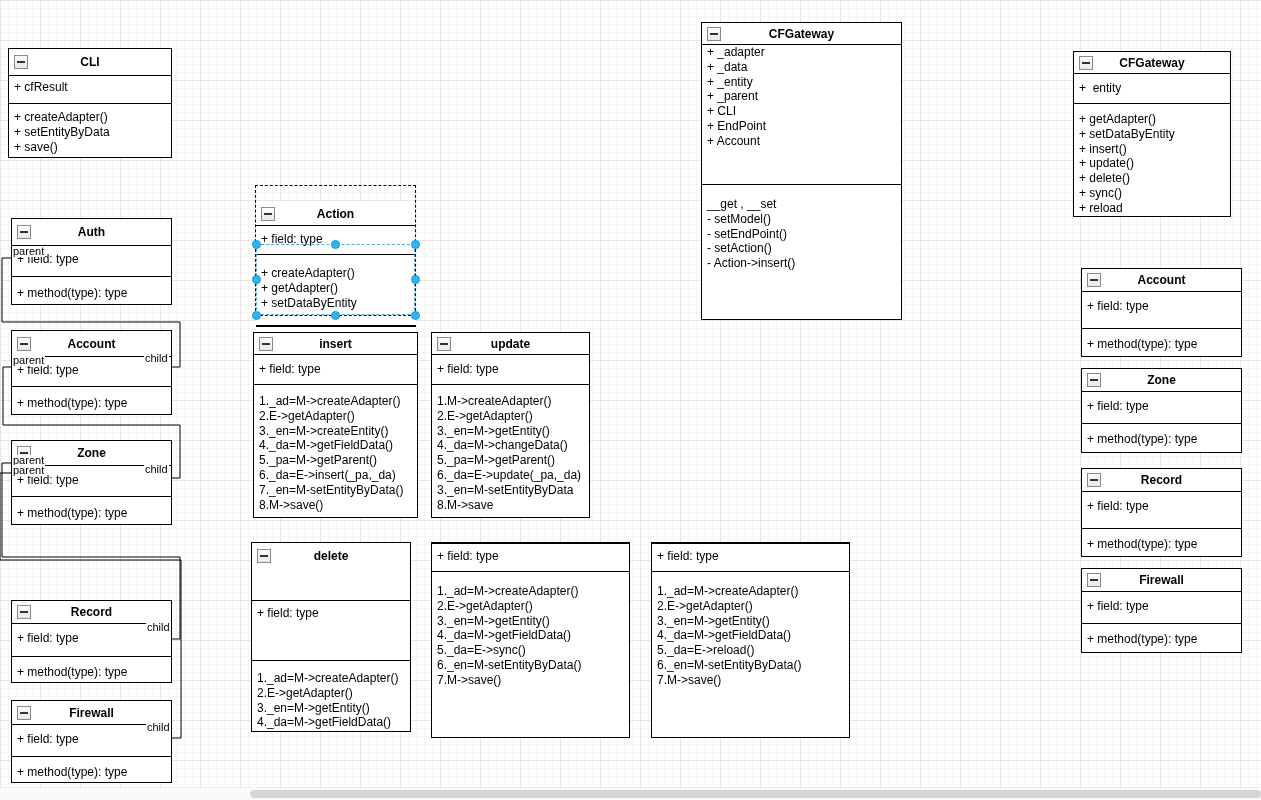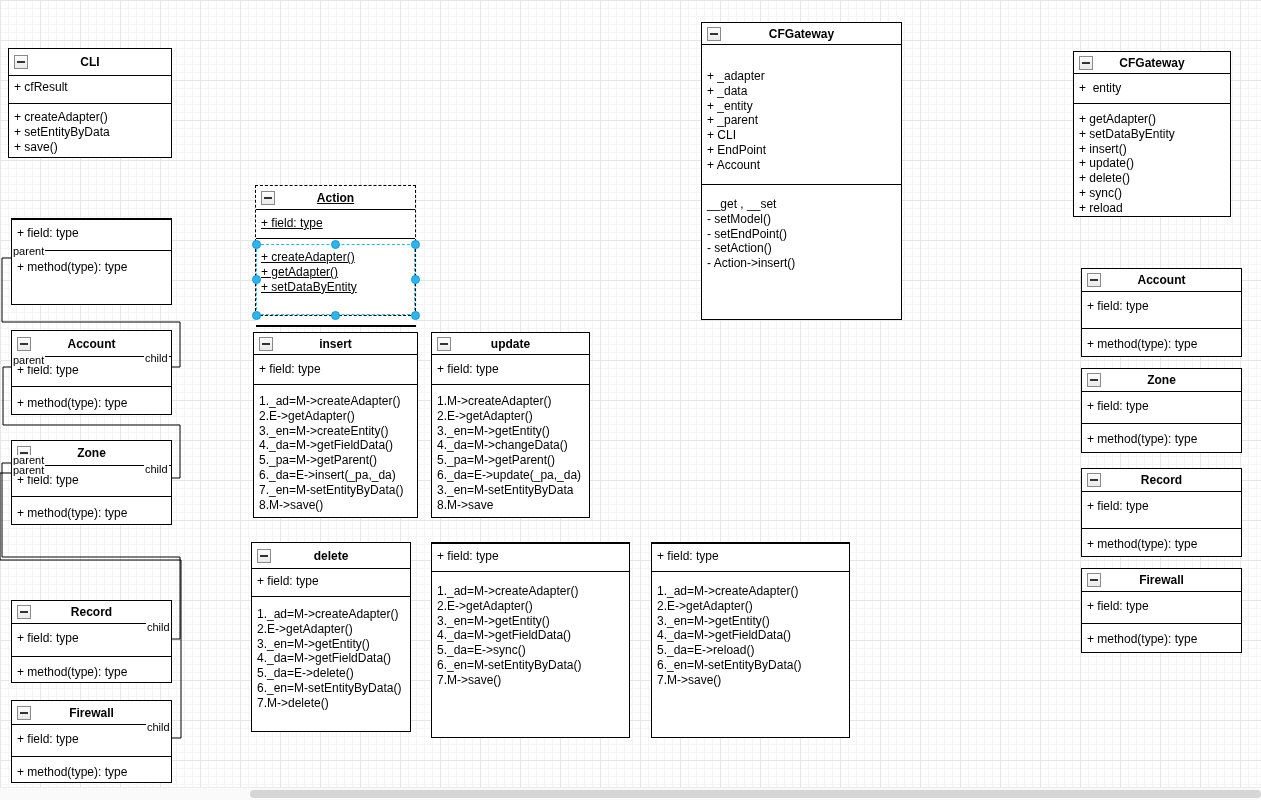--- a/index.html
+++ b/index.html
@@ -79,20 +79,24 @@
         <div class="compart attrs" style="padding-top: 4px; height: 28px;">
           <div class="item">+ cfResult</div>
         </div>
         <div class="compart methods" style="padding-top: 6px;">
           <div class="item">+ createAdapter()</div>
           <div class="item">+ setEntityByData</div>
           <div class="item">+ save()</div>
         </div>
       </div>
       <div class="uml-node" style="left: 11px; top: 218px; width: 161px; height: 87px;">
+        <div class="node-header" style="height: 26px;">
+          <span class="collapse-icon"></span>
+          <span>Auth</span>
+        </div>
         <div class="compart attrs" style="padding-top: 6px; height: 31px;">
           <div class="item">+ field: type</div>
         </div>
         <div class="compart methods" style="padding-top: 9px;">
           <div class="item">+ method(type): type</div>
         </div>
       </div>
       <div class="uml-node" style="left: 11px; top: 330px; width: 161px; height: 85px;">
         <div class="node-header" style="height: 25px;">
           <span class="collapse-icon"></span>
@@ -134,21 +138,21 @@
           <span class="collapse-icon"></span>
           <span>Firewall</span>
         </div>
         <div class="compart attrs" style="padding-top: 7px; height: 32px;">
           <div class="item">+ field: type</div>
         </div>
         <div class="compart methods" style="padding-top: 8px;">
           <div class="item">+ method(type): type</div>
         </div>
       </div>
-      <div class="uml-node no-border" style="left: 256px; top: 186px; width: 159px; height: 140px; text-decoration: underline;">
+      <div class="uml-node no-border" style="left: 256px; top: 202px; width: 159px; height: 140px;">
         <div class="node-header" style="height: 23px;">
           <span class="collapse-icon"></span>
           <span>Action</span>
         </div>
         <div class="compart attrs" style="padding-top: 6px; height: 29px;">
           <div class="item">+ field: type</div>
         </div>
         <div class="compart methods" style="padding-top: 11px;">
           <div class="item">+ createAdapter()</div>
           <div class="item">+ getAdapter()</div>
@@ -186,21 +190,21 @@
           <div class="item">1.M-&gt;createAdapter()</div>
           <div class="item">2.E-&gt;getAdapter()</div>
           <div class="item">3._en=M-&gt;getEntity()</div>
           <div class="item">4._da=M-&gt;changeData()</div>
           <div class="item">5._pa=M-&gt;getParent()</div>
           <div class="item">6._da=E-&gt;update(_pa,_da)</div>
           <div class="item">3._en=M-setEntityByData</div>
           <div class="item">8.M-&gt;save</div>
         </div>
       </div>
-      <div class="uml-node" style="left: 251px; top: 542px; width: 160px; height: 190px;">
+      <div class="uml-node" style="left: 251px; top: 542px; width: 160px; height: 190px; gap: 32px;">
         <div class="node-header" style="height: 25px;">
           <span class="collapse-icon"></span>
           <span>delete</span>
         </div>
         <div class="compart attrs" style="padding-top: 5px; height: 28px;">
           <div class="item">+ field: type</div>
         </div>
         <div class="compart methods" style="padding-top: 10px;">
           <div class="item">1._ad=M-&gt;createAdapter()</div>
           <div class="item">2.E-&gt;getAdapter()</div>
@@ -237,21 +241,21 @@
           <div class="item">5._da=E-&gt;reload()</div>
           <div class="item">6._en=M-setEntityByData()</div>
           <div class="item">7.M-&gt;save()</div>
         </div>
       </div>
       <div class="uml-node" style="left: 701px; top: 22px; width: 201px; height: 298px;">
         <div class="node-header" style="height: 21px;">
           <span class="collapse-icon"></span>
           <span>CFGateway</span>
         </div>
-        <div class="compart attrs" style="padding-top: 24px; height: 140px;">
+        <div class="compart attrs" style="height: 140px;">
           <div class="item">+ _adapter</div>
           <div class="item">+ _data</div>
           <div class="item">+ _entity</div>
           <div class="item">+ _parent</div>
           <div class="item">+ CLI</div>
           <div class="item">+ EndPoint</div>
           <div class="item">+ Account</div>
         </div>
         <div class="compart methods" style="padding-top: 12px;">
           <div class="item">__get , __set</div>

